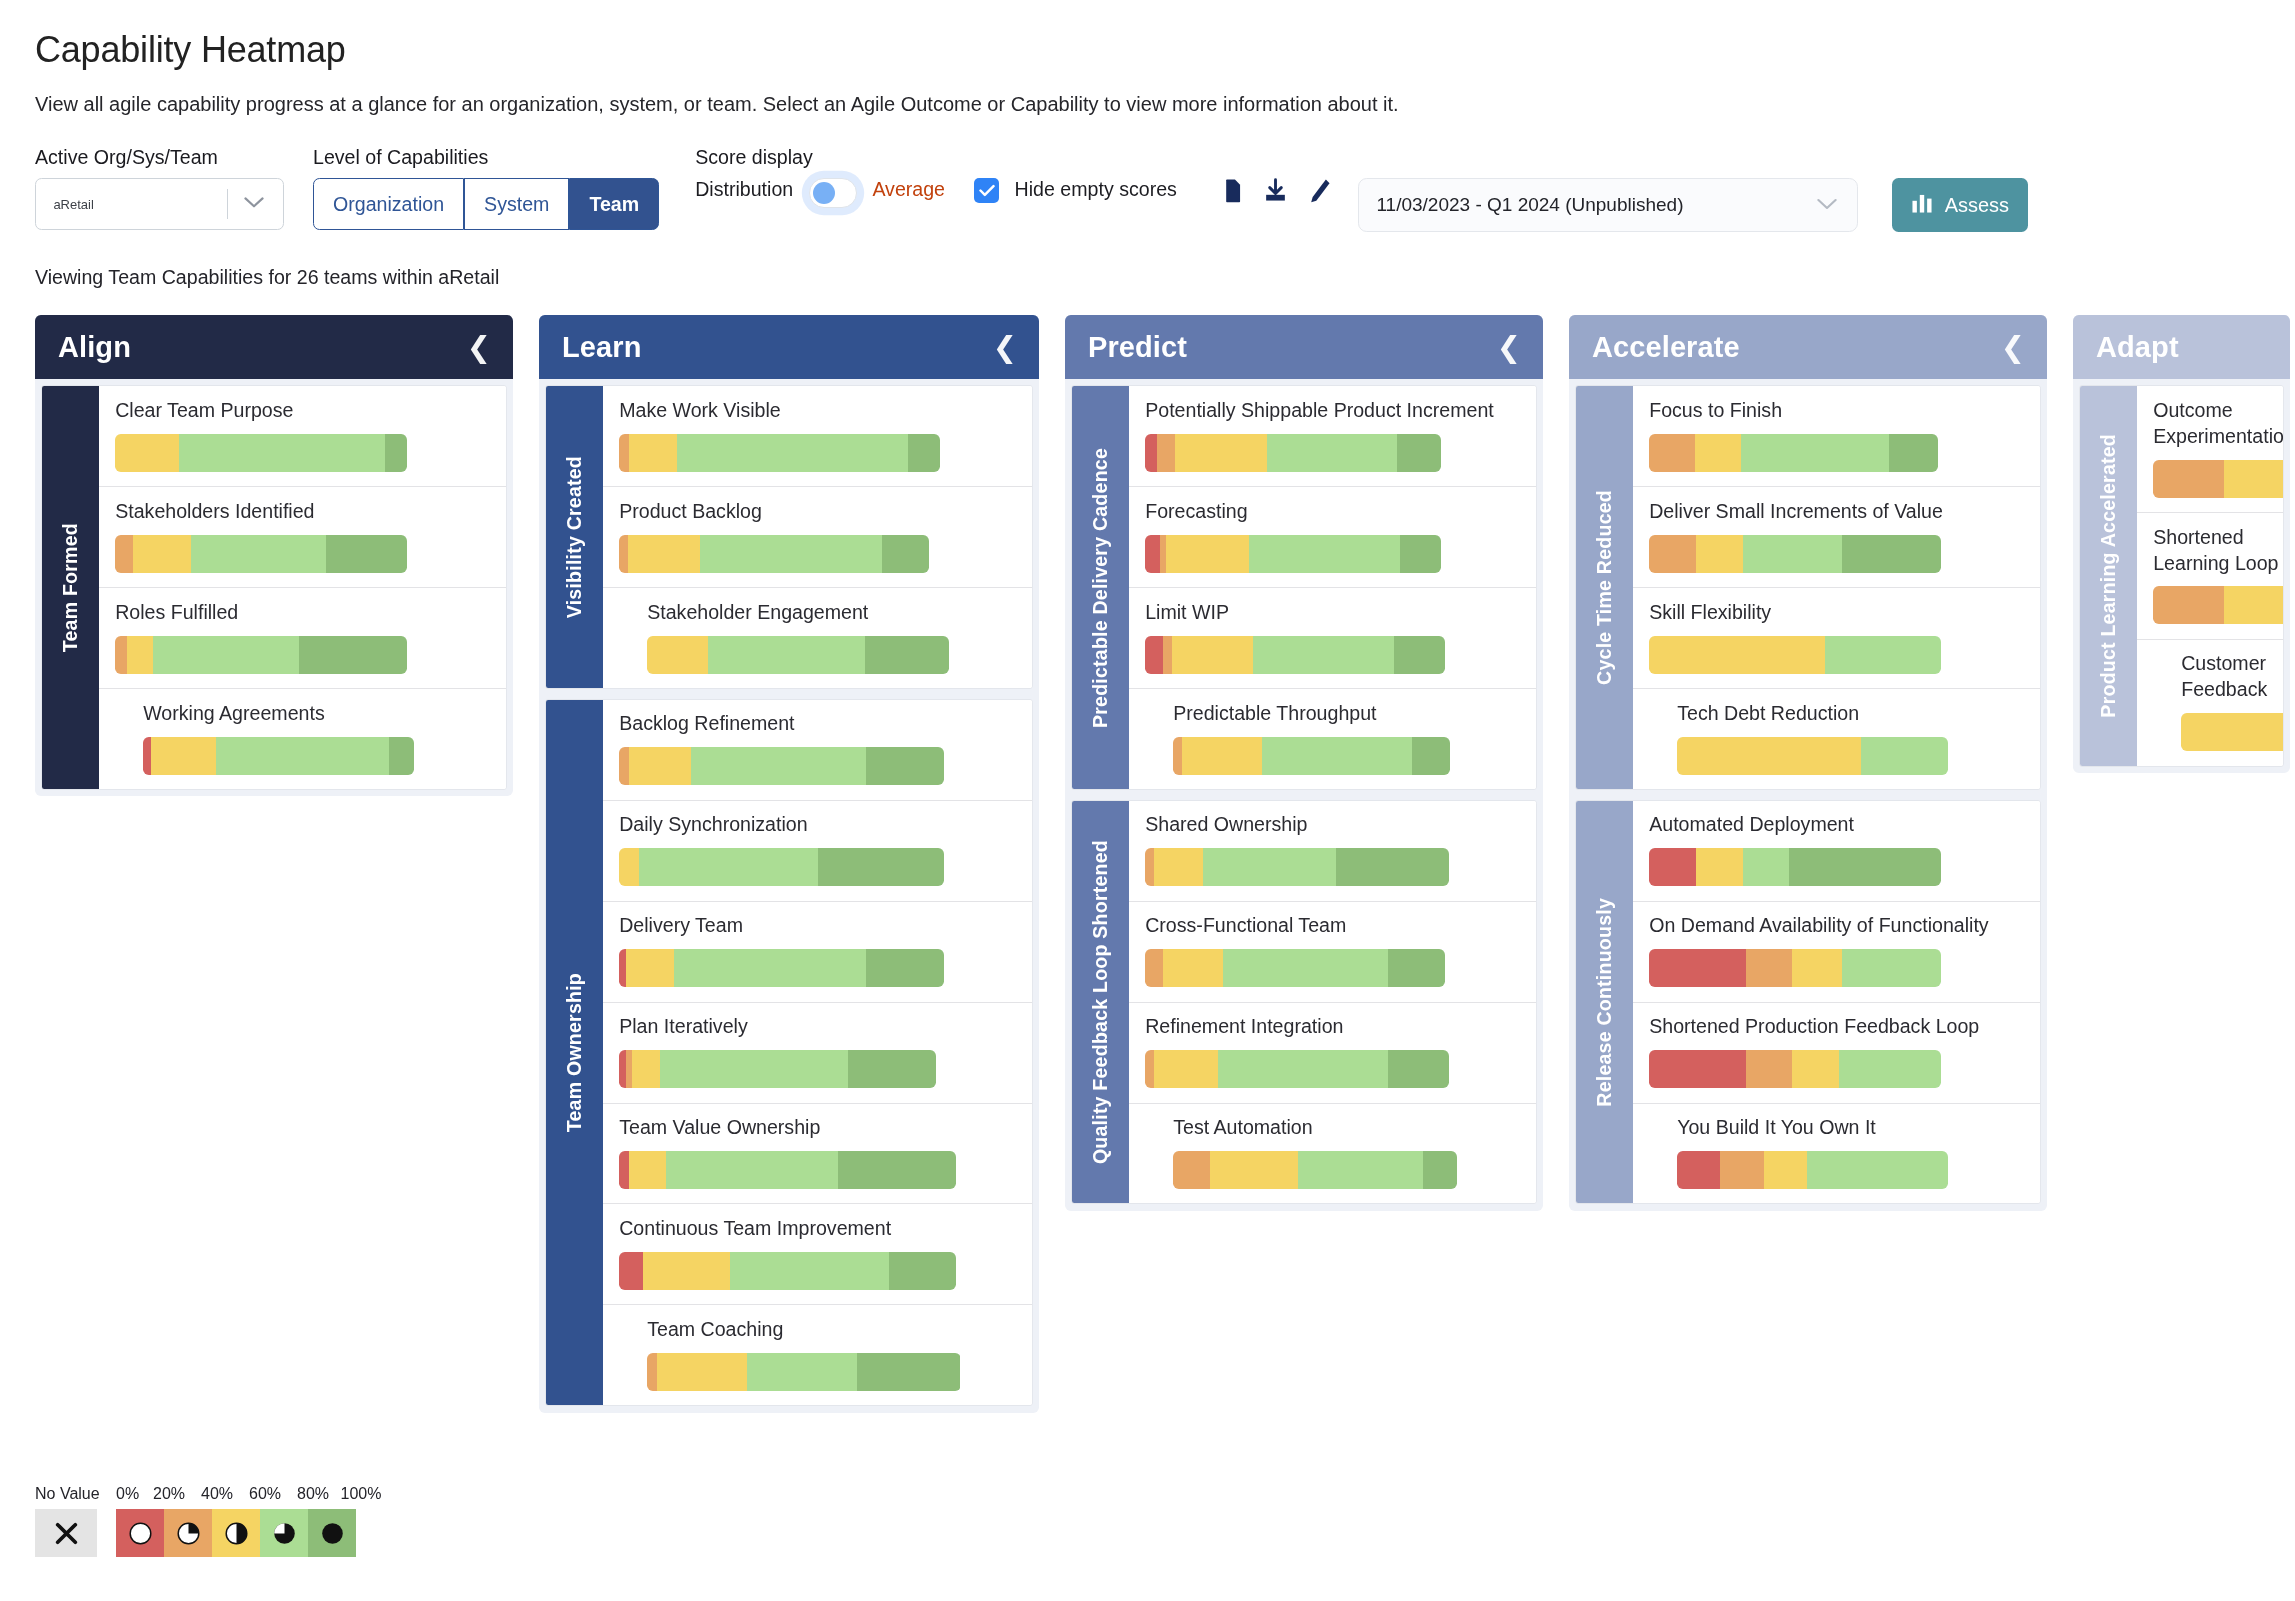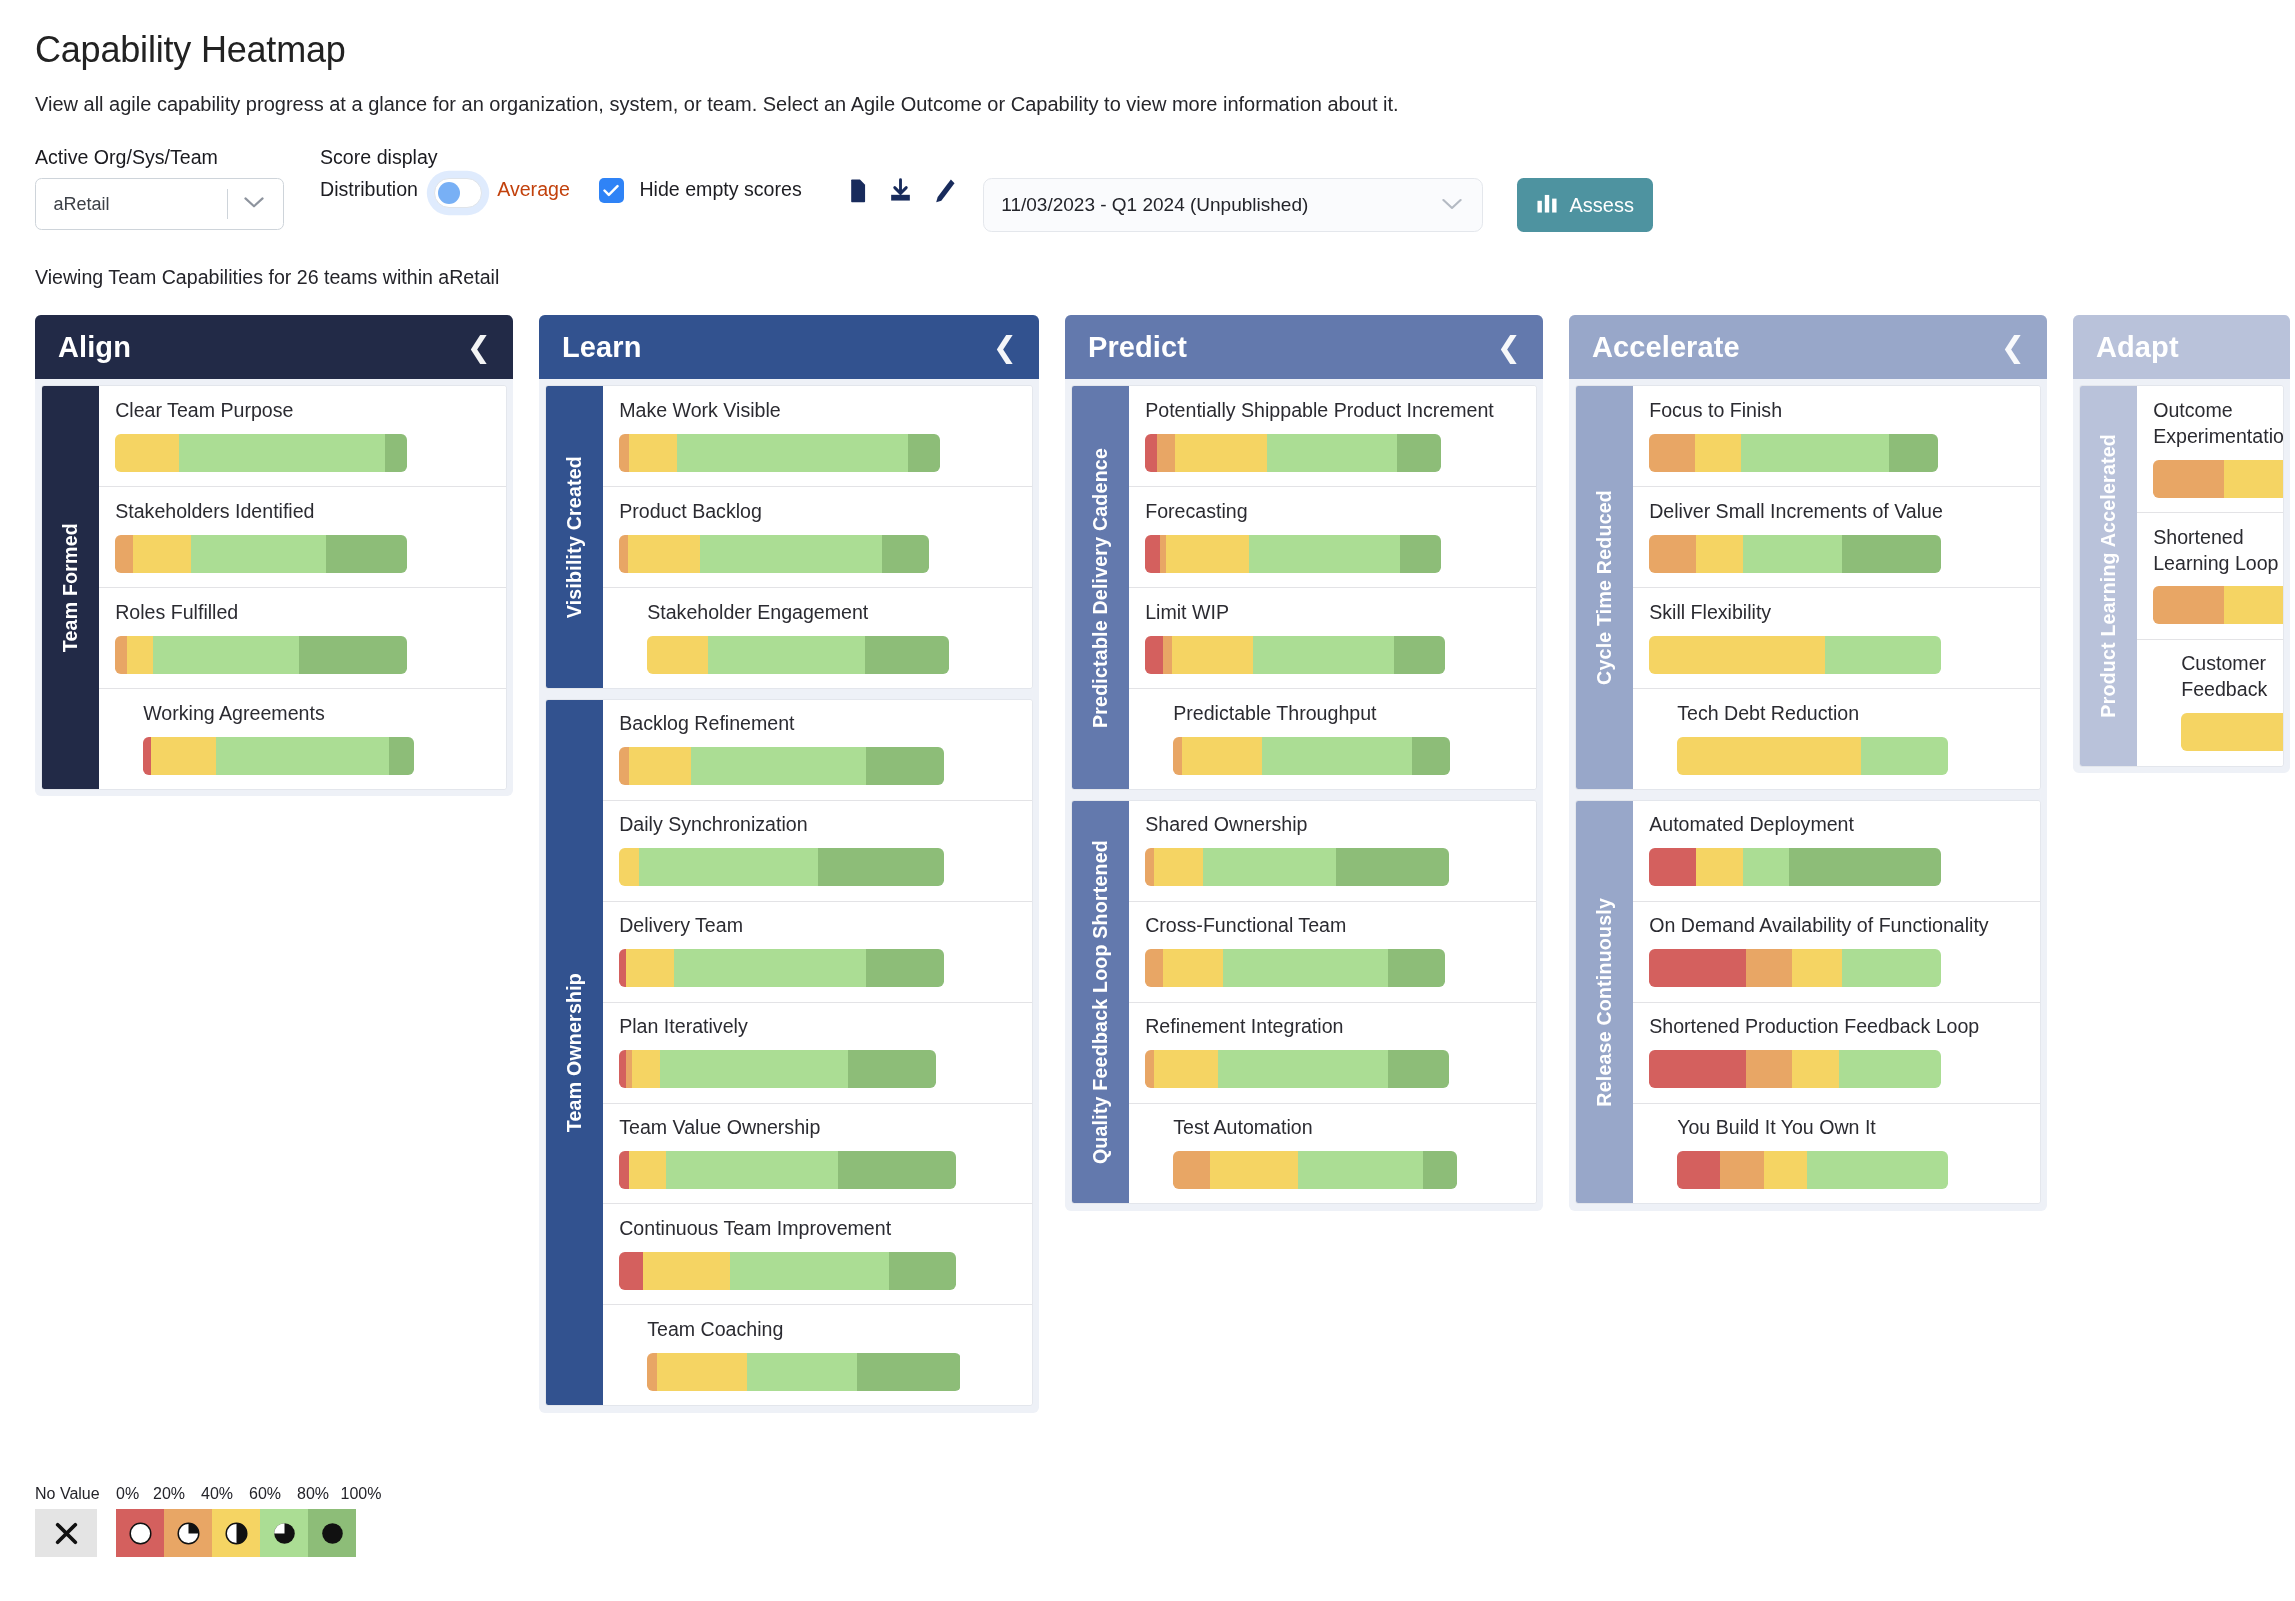--- a/index.html
+++ b/index.html
@@ -18,21 +18,21 @@
   .subtitle { font-size: 20px; color:#26262b; margin-top: 22px; font-weight:400; }
 
   .toolbar { display:flex; align-items:flex-end; margin-top: 30px; gap: 0px; }
   .field-label { font-size: 19.6px; color:#1a1a1f; margin-bottom: 9.4px; font-weight:400; }
 
   .ctl-group { display:flex; flex-direction:column; }
 
   .select-box {
     width: 249px; height: 52px; border:1.4px solid #ced4da; border-radius: 6.5px;
     background:#fff; display:flex; align-items:center; padding: 0 0 0 17.4px;
-    font-size:18px; color:#3d4148; position:relative;
+    font-size:13px; color:#3d4148; position:relative;
   }
   .select-box .sep { position:absolute; right:55px; top:10px; bottom:10px; width:1.4px; background:#ced4da; }
   .select-box .caret { position:absolute; right:19px; top:50%; transform:translateY(-60%); }
   .caret svg { display:block; }
 
   .seg { display:flex; }
   .seg button {
     font-family:inherit; font-size:19.6px; border:1.4px solid #2f5596; background:#fff; color:#2f5596;
     height:52px; padding: 0 19px; cursor:pointer; border-right-width:0.7px; border-left-width:0.7px;
   }
@@ -123,20 +123,28 @@
         <span>aRetail</span>
         <span class="sep"></span>
         <span class="caret">
           <svg width="20" height="13" viewBox="0 0 28 18">
               <path d="M2 3 L14 14 L26 3" stroke="#8e949e" stroke-width="3" fill="none" stroke-linecap="round" stroke-linejoin="round"></path>
             </svg>
         </span>
       </div>
     </div>
 
+    <div class="ctl-group" style="margin-left:29px;">
+      <div class="field-label">Level of Capabilities</div>
+      <div class="seg">
+        <button>Organization</button>
+        <button>System</button>
+        <button class="active">Team</button>
+      </div>
+    </div>
 
     <div class="ctl-group" style="margin-left:36px;">
       <div class="field-label">Score display</div>
       <div class="score-row" style="height:52px;">
         <span class="dist-label">Distribution</span>
         <span class="toggle">
             <span class="knob"></span>
           </span>
         <span class="avg-label">Average</span>
         <span class="chk">

